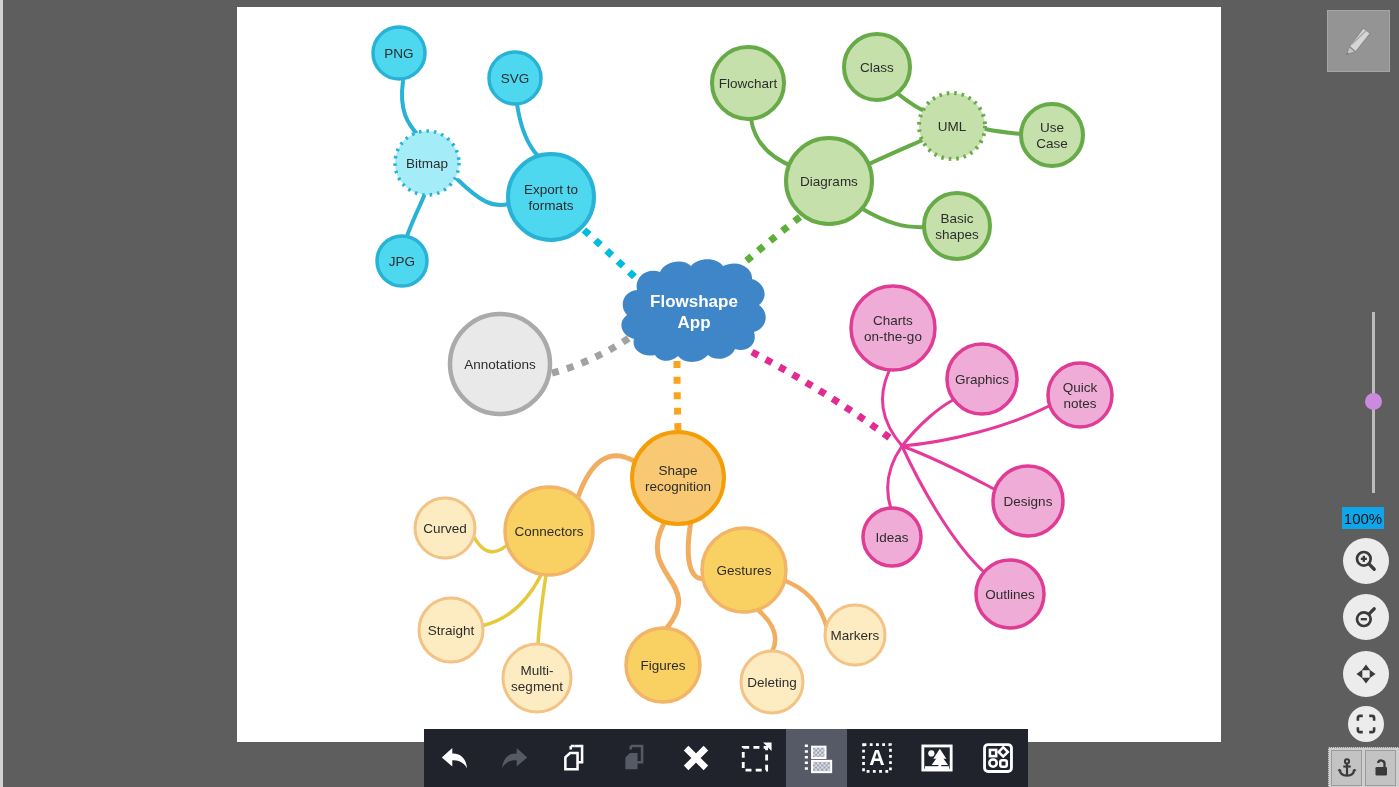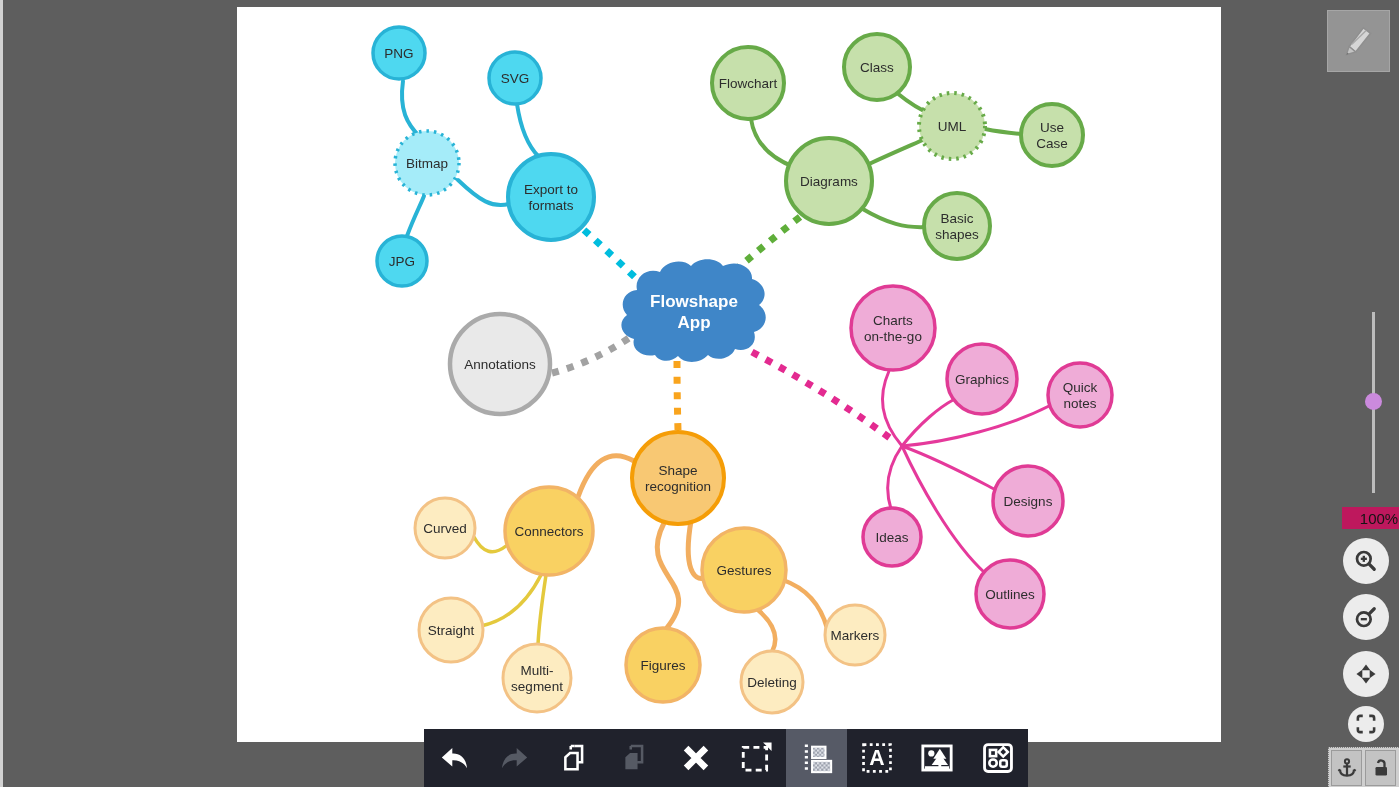--- a/index.html
+++ b/index.html
@@ -16,22 +16,22 @@
   .tb-btn{flex:1 1 0;display:flex;align-items:center;justify-content:center;cursor:pointer;}
   .tb-btn.active{background:#565a66;}
   .tb-btn svg{width:34px;height:34px;}
 
   
   .pencil-btn{position:absolute;left:1327px;top:10px;width:63px;height:62px;background:#949494;
               border:1px solid #a6a6a6;box-sizing:border-box;display:flex;align-items:center;justify-content:center;cursor:pointer;}
   .slider-track{position:absolute;left:1372px;top:312px;width:3px;height:181px;background:#bcbcbc;cursor:pointer;}
   .slider-thumb{position:absolute;left:1365px;top:393px;width:17px;height:17px;border-radius:50%;
                 background:#cb8add;cursor:pointer;}
-  .zoom-tag{position:absolute;left:1342px;top:507px;width:42px;height:22px;background:#be185d;
-            color:#141414;font-size:15px;display:flex;align-items:center;justify-content:center;padding-left:16px;}
+  .zoom-tag{position:absolute;left:1342px;top:507px;width:42px;height:22px;background:#0ea5e9;
+            color:#141414;font-size:15px;display:flex;align-items:center;justify-content:center;}
   .round-btn{position:absolute;border-radius:50%;background:#ececec;display:flex;align-items:center;
              justify-content:center;cursor:pointer;}
   .round-btn svg{width:26px;height:26px;}
   .rb-big{width:46px;height:46px;left:1343px;}
   .rb-small{width:36px;height:36px;left:1348px;}
   .anchor-strip{position:absolute;left:1328px;top:747px;width:71px;height:40px;background:#cfcfcf;
                 border-top:1px dotted #7f7f7f;border-left:1px dotted #7f7f7f;box-sizing:border-box;
                 display:flex;gap:3px;padding:2px 0 0 2px;}
   .sq-btn{width:31px;height:36px;background:#c3c3c3;border:1px solid #9b9b9b;box-sizing:border-box;
           display:flex;align-items:center;justify-content:center;cursor:pointer;}

